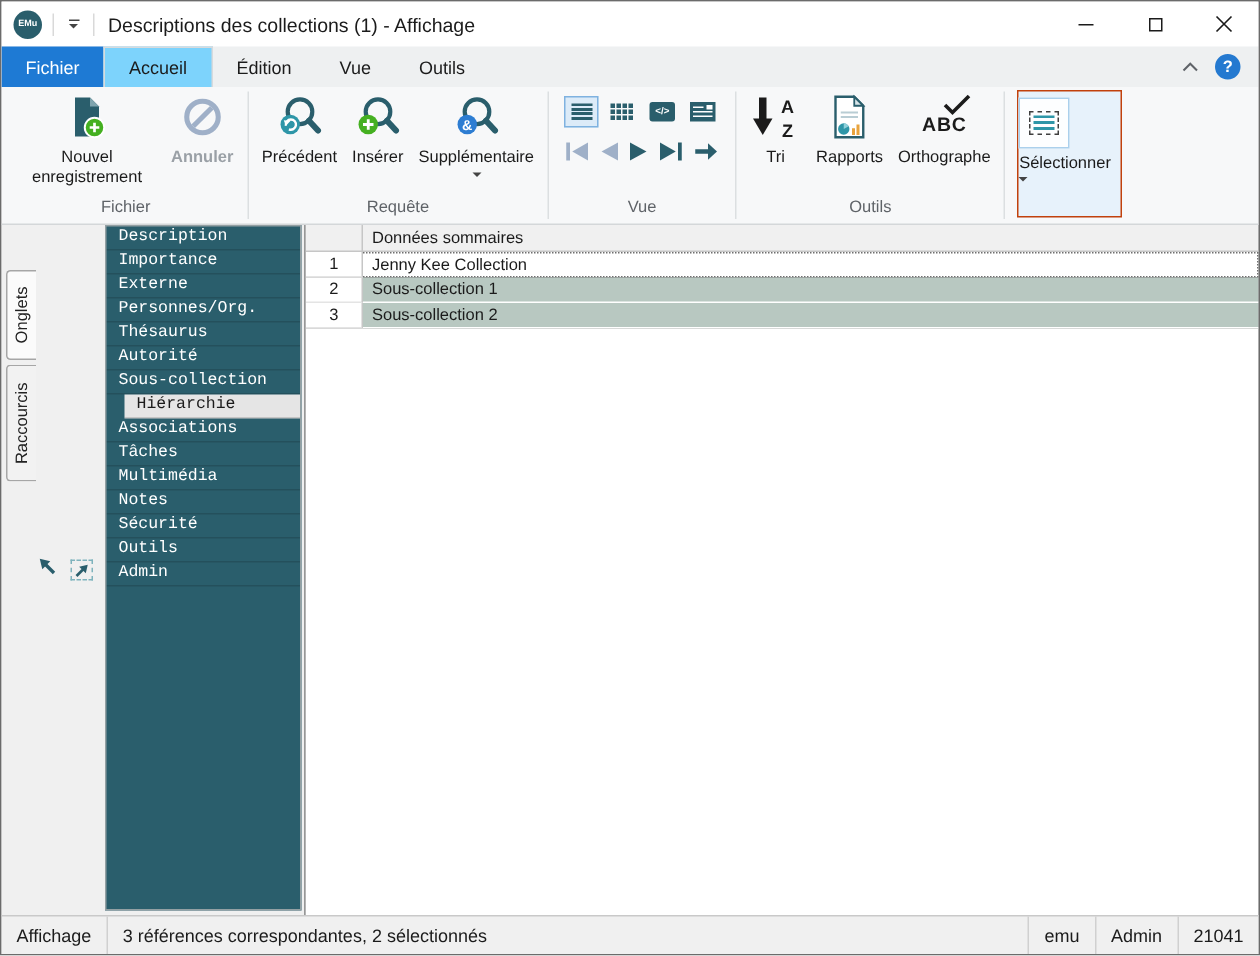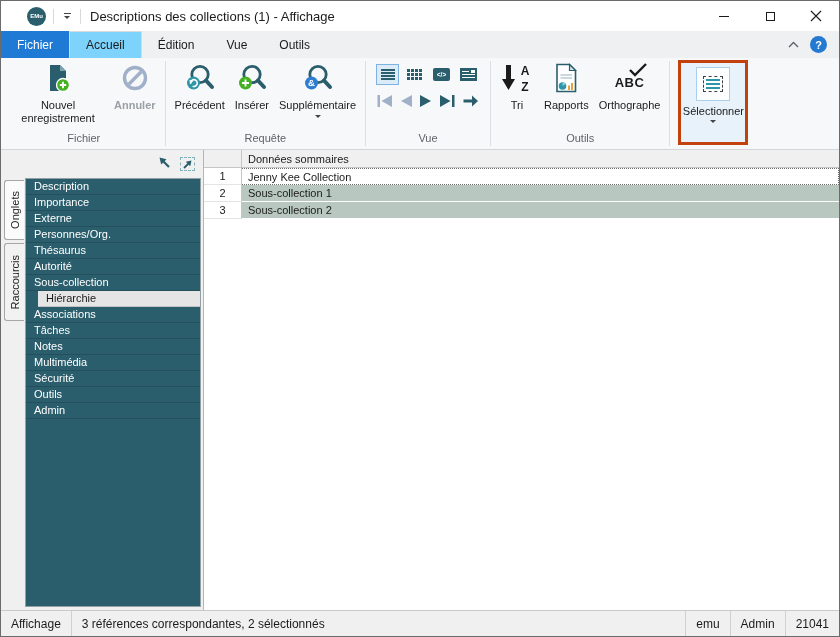--- a/index.html
+++ b/index.html
@@ -2,21 +2,21 @@
 <html><head>
 <meta charset="utf-8">
 <style>
   * { box-sizing: border-box; margin: 0; padding: 0; }
   html,body { width: 840px; height: 637px; }
   body { font-family: "Liberation Sans", sans-serif; background:#fff; }
 
   .window { width:840px; height:637px; border:1px solid #6b6b6b; display:flex; flex-direction:column; background:#fff; overflow:hidden; }
 
   
-  .titlebar { flex:0 0 30px; background:#fff; display:flex; align-items:center; padding-left:8px;margin-left:18px; }
+  .titlebar { flex:0 0 30px; background:#fff; display:flex; align-items:center; padding-left:8px; }
   .emu-logo { width:19px; height:19px; border-radius:50%; background:#2A5E6C; color:#fff; font-size:6px; font-weight:bold; display:flex; align-items:center; justify-content:center; flex:0 0 auto; }
   .tb-sep { width:1px; height:15px; background:#d9d9d9; margin:0 7px; }
   .qat-drop { display:flex; flex-direction:column; align-items:center; width:12px; cursor:default; }
   .qat-drop .bar { width:7px; height:1px; background:#444; margin-bottom:2px; }
   .tri-down { width:0; height:0; border-left:3.5px solid transparent; border-right:3.5px solid transparent; border-top:3.5px solid #444; }
   .title-text { font-size:13px; color:#1b1b1b; margin-left:2px; white-space:nowrap; }
   .win-controls { margin-left:auto; display:flex; height:100%; }
   .win-btn { width:46px; height:100%; display:flex; align-items:center; justify-content:center; }
   .glyph-min { width:10px; height:1px; background:#1b1b1b; }
   .glyph-max { width:9px; height:9px; border:1px solid #1b1b1b; }
@@ -58,34 +58,34 @@
   .ic-detail .bx { right:2px; top:2px; width:4px; height:3px; }
   .vue-nav { display:flex; gap:6px; margin-top:9px; align-items:center; }
   .nav-btn { display:flex; align-items:center; justify-content:center; }
 
   
   .spell-wrap { display:flex; flex-direction:column; }
   .spell-check-svg { margin-left:16px; margin-bottom:-1px; }
   .spell-abc { font-size:13px; font-weight:bold; color:#1b1b1b; letter-spacing:0.5px; }
 
   
-  .select-btn { margin:2px 0 4px 8px; width:70px; background:#e7f2fb; border:3px solid #c2410c; display:flex; flex-direction:column; align-items:center; padding-top:4px; font-size:11px; color:#1b1b1b; }
+  .select-btn { margin:2px 0 4px 8px; width:70px; background:#e7f2fb; border:1px solid #c2410c; display:flex; flex-direction:column; align-items:flex-start; padding-top:4px; font-size:11px; color:#1b1b1b; }
   .select-iconbox { width:34px; height:34px; background:#fdfeff; border:1px solid #abd0ec; display:flex; align-items:center; justify-content:center; margin-bottom:4px; }
   .select-glyph { width:20px; height:16px; border:1px dashed #3f3f3f; }
   .select-glyph .bars { margin:2px; height:10px; background:repeating-linear-gradient(#2E96A8 0 2px, transparent 2px 4px); }
 
   
   .main { flex:1; display:flex; background:#f0f0f0; min-height:0; }
   .tabstrip { flex:0 0 24px; position:relative; }
   .vtab { position:absolute; left:3px; width:20px; border:1px solid #a6a6a6; border-right:none; border-radius:3px 0 0 3px; display:flex; align-items:center; justify-content:center; background:#f2f2f2; }
   .vtab span { writing-mode:vertical-rl; transform:rotate(180deg); font-size:11px; color:#222; }
   .vtab.onglets { top:30px; height:60px; background:#fbfbfb; }
   .vtab.raccourcis { top:93px; height:78px; }
 
-  .sidebar { flex:0 0 178px; display:flex; flex-direction:column; }
+  .sidebar { flex:0 0 178px; display:flex; flex-direction:row;font-family:Liberation Mono, monospace; }
   .side-toolbar { flex:0 0 28px; display:flex; justify-content:flex-end; align-items:center; gap:9px; padding-right:8px; }
   .marquee-box { width:15px; height:14px; border:1px dashed #7fb3bd; display:flex; align-items:center; justify-content:center; }
   .side-list { flex:1; background:#2A5E6C; border:1px solid #93a0a3; margin:0 2px 3px 0; overflow:hidden; }
   .sb-item { height:16px; line-height:15px; padding-left:8px; font-size:11px; color:#fff; border-bottom:1px solid rgba(0,0,0,0.14); cursor:default; }
   .sb-item.selected { background:#e5e5e5; color:#1b1b1b;margin-left:12px; }
 
   .gridpane { flex:1; background:#000000; border-left:1px solid #b5b5b5; display:flex; flex-direction:column; min-width:0; }
   .grid-header { display:flex; flex:0 0 18px; font-size:11px; color:#1b1b1b; }
   .gh-num { width:38px; background:#f0f0f0; border-right:1px solid #c6c6c6; border-bottom:1px solid #c6c6c6; }
   .gh-col { flex:1; background:#f0f0f0; border-bottom:1px solid #c6c6c6; display:flex; align-items:center; padding-left:6px; }
@@ -375,22 +375,22 @@
         <div class="sb-item">Description</div>
         <div class="sb-item">Importance</div>
         <div class="sb-item">Externe</div>
         <div class="sb-item">Personnes/Org.</div>
         <div class="sb-item">Thésaurus</div>
         <div class="sb-item">Autorité</div>
         <div class="sb-item">Sous-collection</div>
         <div class="sb-item selected">Hiérarchie</div>
         <div class="sb-item">Associations</div>
         <div class="sb-item">Tâches</div>
+        <div class="sb-item">Multimédia</div>
         <div class="sb-item">Notes</div>
-        <div class="sb-item">Multimédia</div>
         <div class="sb-item">Sécurité</div>
         <div class="sb-item">Outils</div>
         <div class="sb-item">Admin</div>
       </div>
     </div>
 
     <div class="gridpane">
       <div class="grid-header">
         <div class="gh-num"></div>
         <div class="gh-col">Données sommaires</div>

